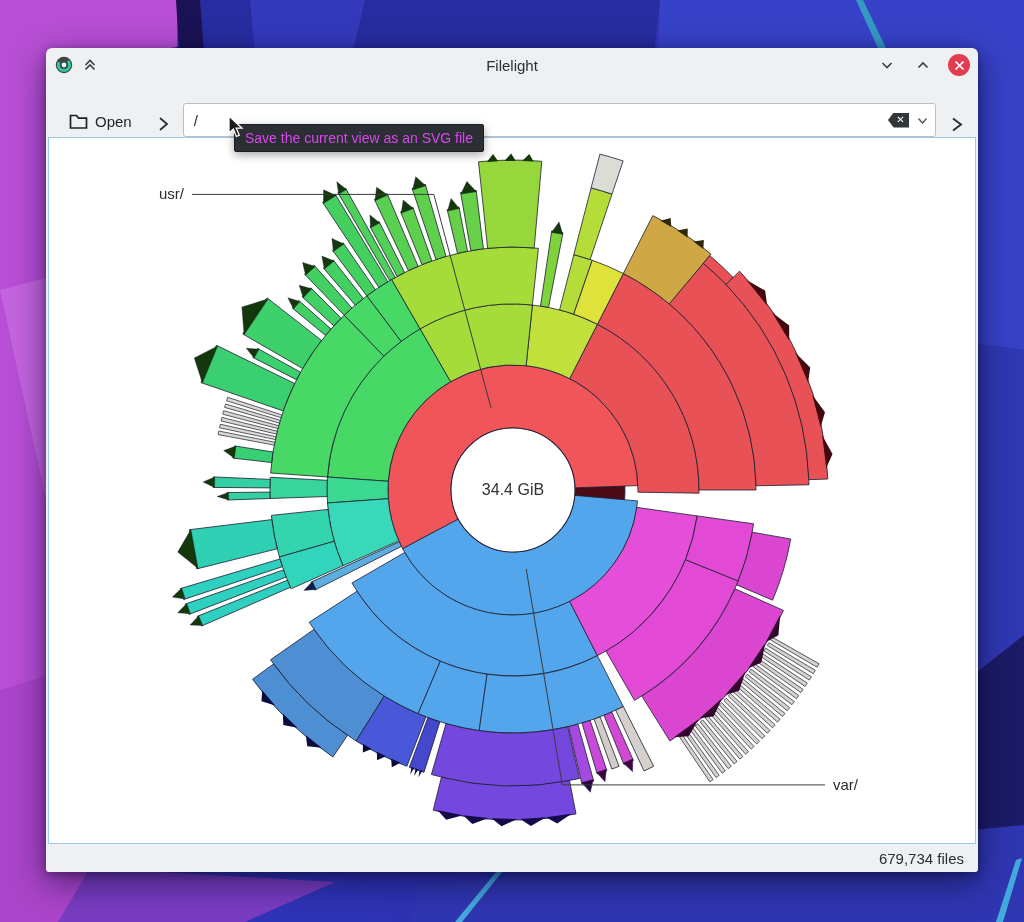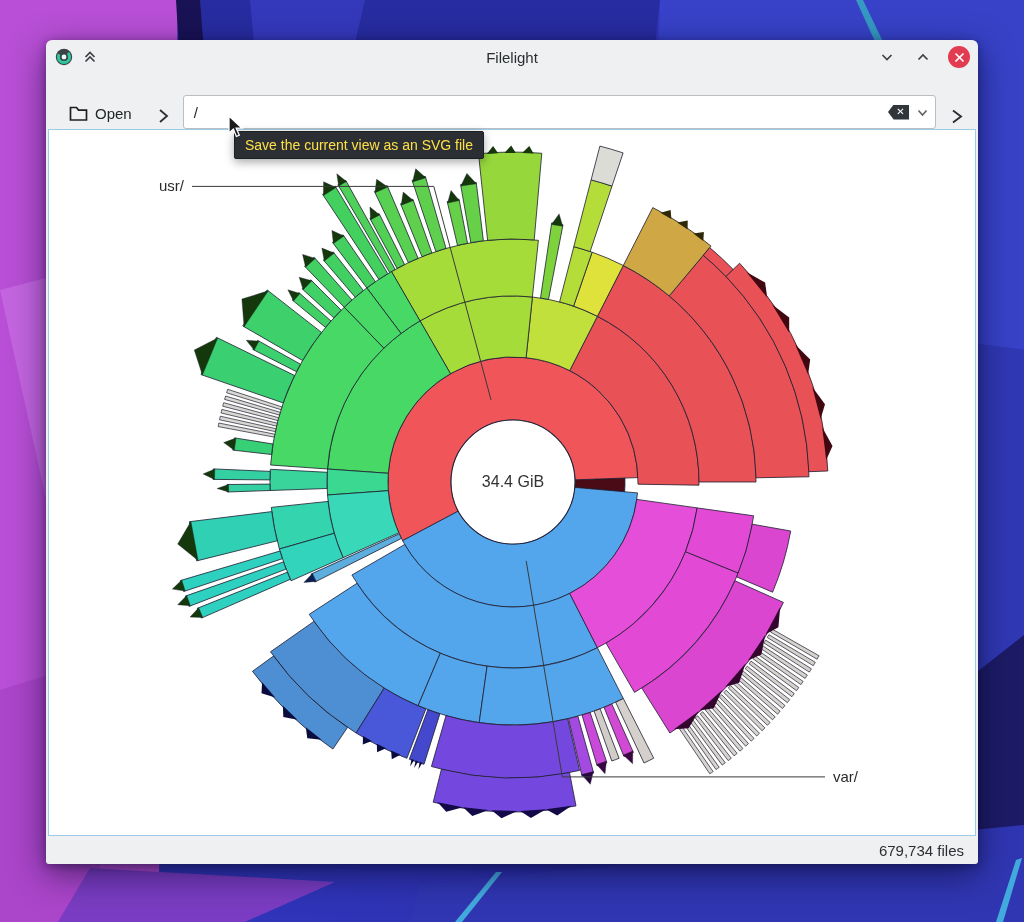--- a/index.html
+++ b/index.html
@@ -3,21 +3,21 @@
 <meta charset="utf-8">
 <style>
   html,body{margin:0;padding:0;}
   body{width:1024px;height:922px;overflow:hidden;position:relative;
        font-family:"Liberation Sans","DejaVu Sans",sans-serif;}
   
   .bg{position:absolute;inset:0;background:linear-gradient(130deg,#3b38b4 0%,#3437bc 35%,#2f34b8 60%,#2a2c9c 100%);}
   .bg div{position:absolute;inset:0;}
   .shape{position:absolute;inset:0;}
   
-  .window{position:absolute;left:46px;top:40px;width:932px;height:824px;
+  .window{position:absolute;left:46px;top:48px;width:932px;height:824px;
     background:#eff0f1;border-radius:6px 6px 3px 3px;
     box-shadow:0 10px 34px rgba(5,5,35,.55),0 2px 8px rgba(5,5,35,.35);
     display:flex;flex-direction:column;}
   .titlebar{height:34px;display:flex;align-items:center;padding:0 8px;gap:8px;
     color:#2b2e31;font-size:15px;position:relative;}
   .tb-title{position:absolute;left:0;right:0;text-align:center;pointer-events:none;}
   .tb-right{margin-left:auto;display:flex;align-items:center;gap:14px;z-index:2;}
   .tb-btn{width:22px;height:22px;display:flex;align-items:center;justify-content:center;cursor:default;}
   .close-btn{width:22px;height:22px;border-radius:50%;background:#e23c50;display:flex;align-items:center;justify-content:center;}
   
@@ -30,21 +30,21 @@
   .loc-text{flex:1;}
   .clear-ic{width:21px;height:15px;background:#31363b;
     clip-path:polygon(27% 0,100% 0,100% 100%,27% 100%,0 50%);
     color:#fff;font-size:10px;font-weight:bold;display:flex;align-items:center;justify-content:center;line-height:1;padding-left:4px;box-sizing:border-box;}
   .drop-ic{margin-left:7px;display:flex;align-items:center;}
   
   .content{flex:1;margin:0 2px;background:#ffffff;border:1px solid #9ccbe6;position:relative;overflow:hidden;}
   .statusbar{height:28px;display:flex;align-items:center;justify-content:flex-end;
     padding:0 14px;font-size:15px;color:#2b2e31;}
   
-  .tooltip{position:absolute;left:234px;top:131px;background:#2b2f33;color:#fde047;
+  .tooltip{position:absolute;left:234px;top:124px;background:#2b2f33;color:#d946ef;
     font-size:14px;padding:5px 10px;border-radius:2px;white-space:nowrap;z-index:50;
     box-shadow:0 3px 10px rgba(0,0,0,.35);border:1px solid #1d2022;}
   .cursor{position:absolute;left:227px;top:115px;z-index:60;}
   svg text{font-family:"Liberation Sans","DejaVu Sans",sans-serif;}
 </style>
 </head>
 <body>
 
 <div class="bg">
   <div class="shape" style="background:#b84fd6;clip-path:polygon(0px 0px,178px 0px,158px 922px,0px 922px);"></div>

